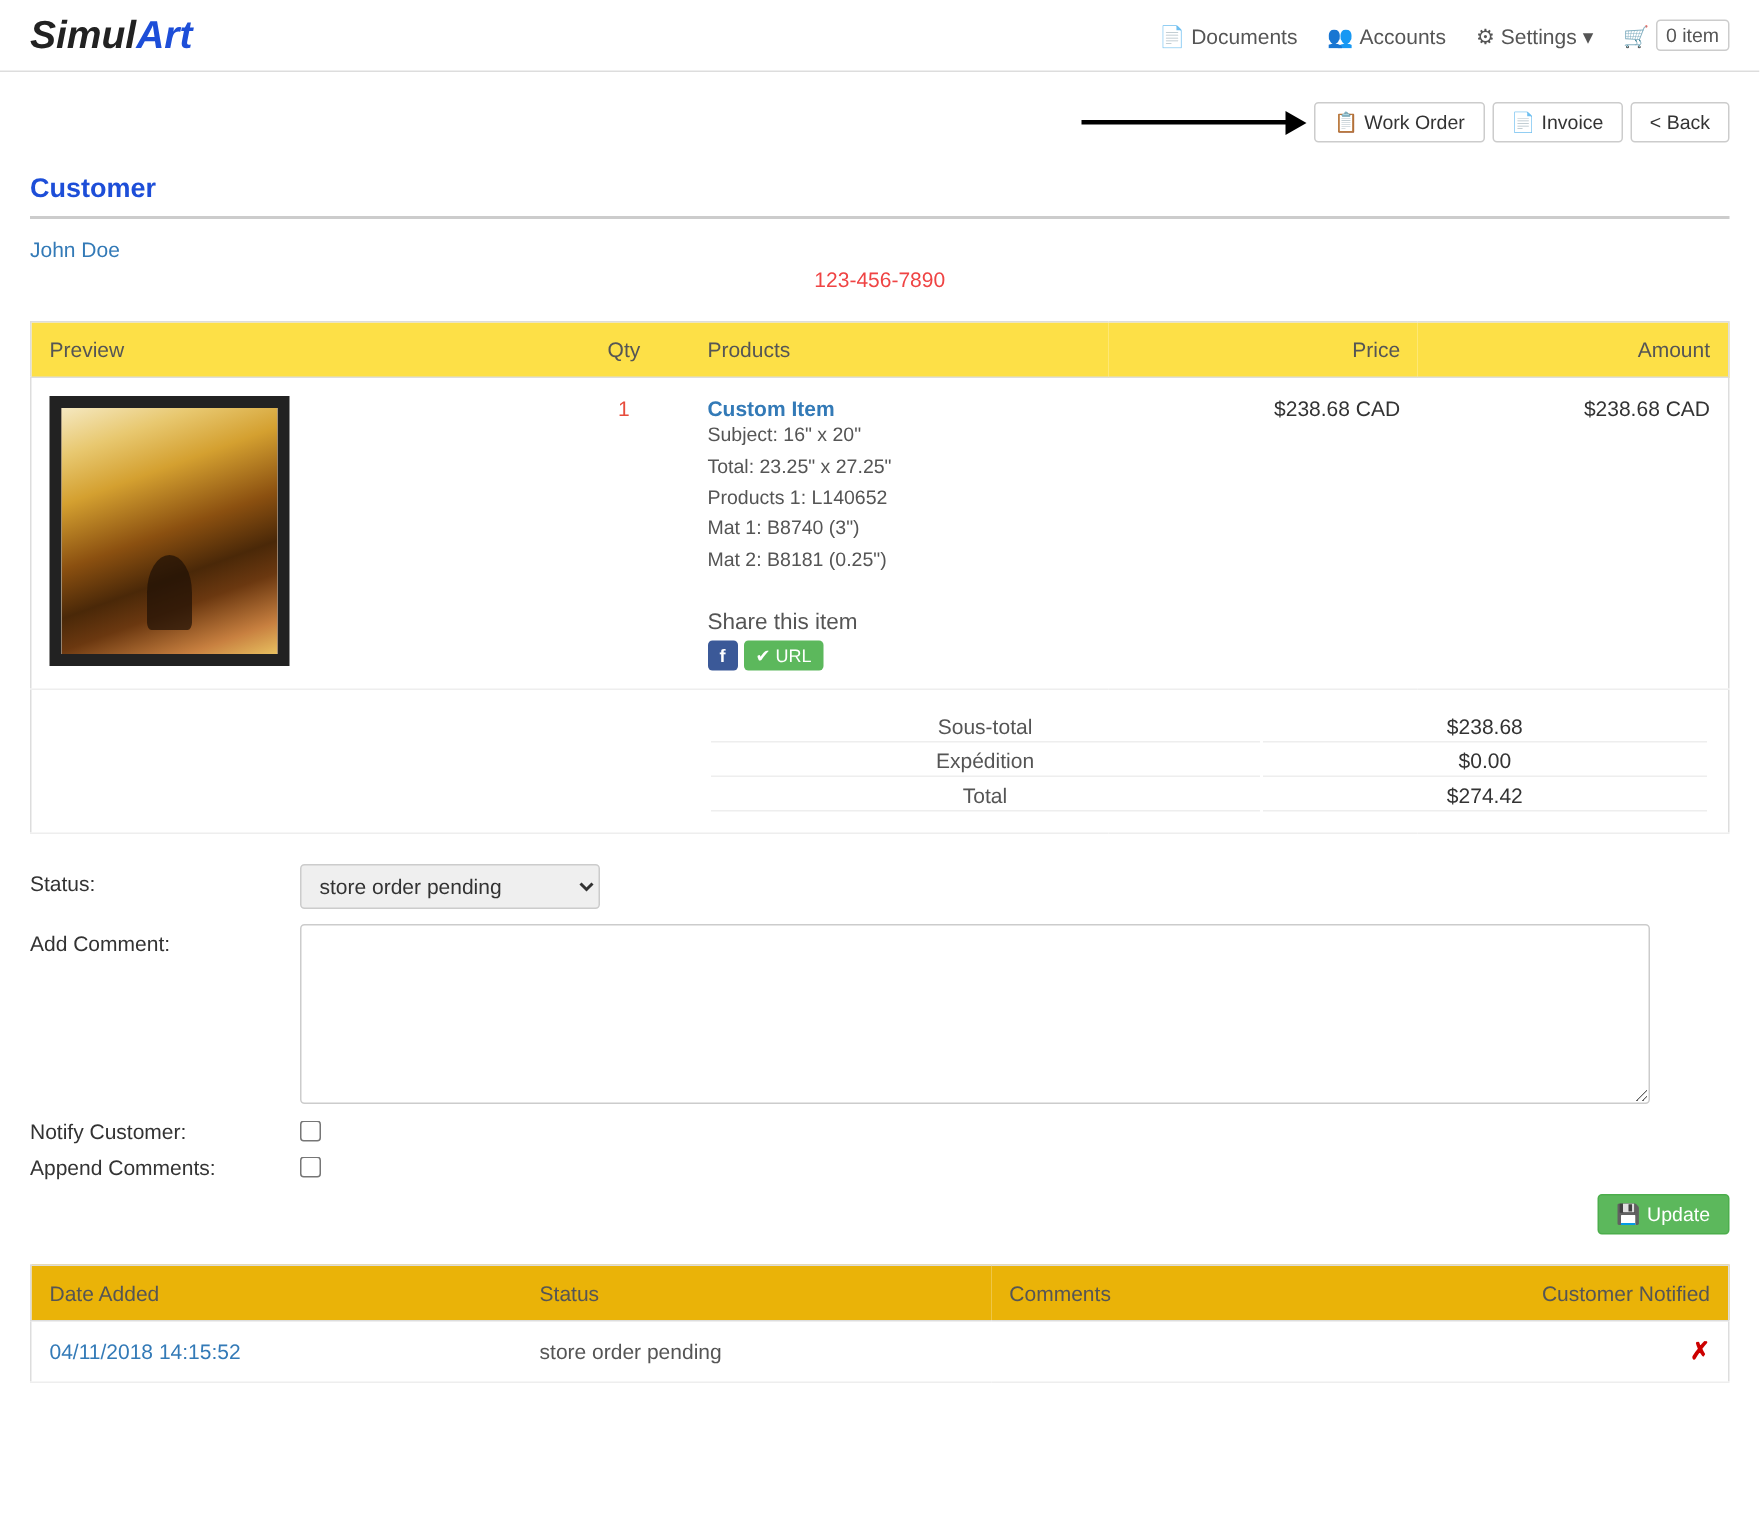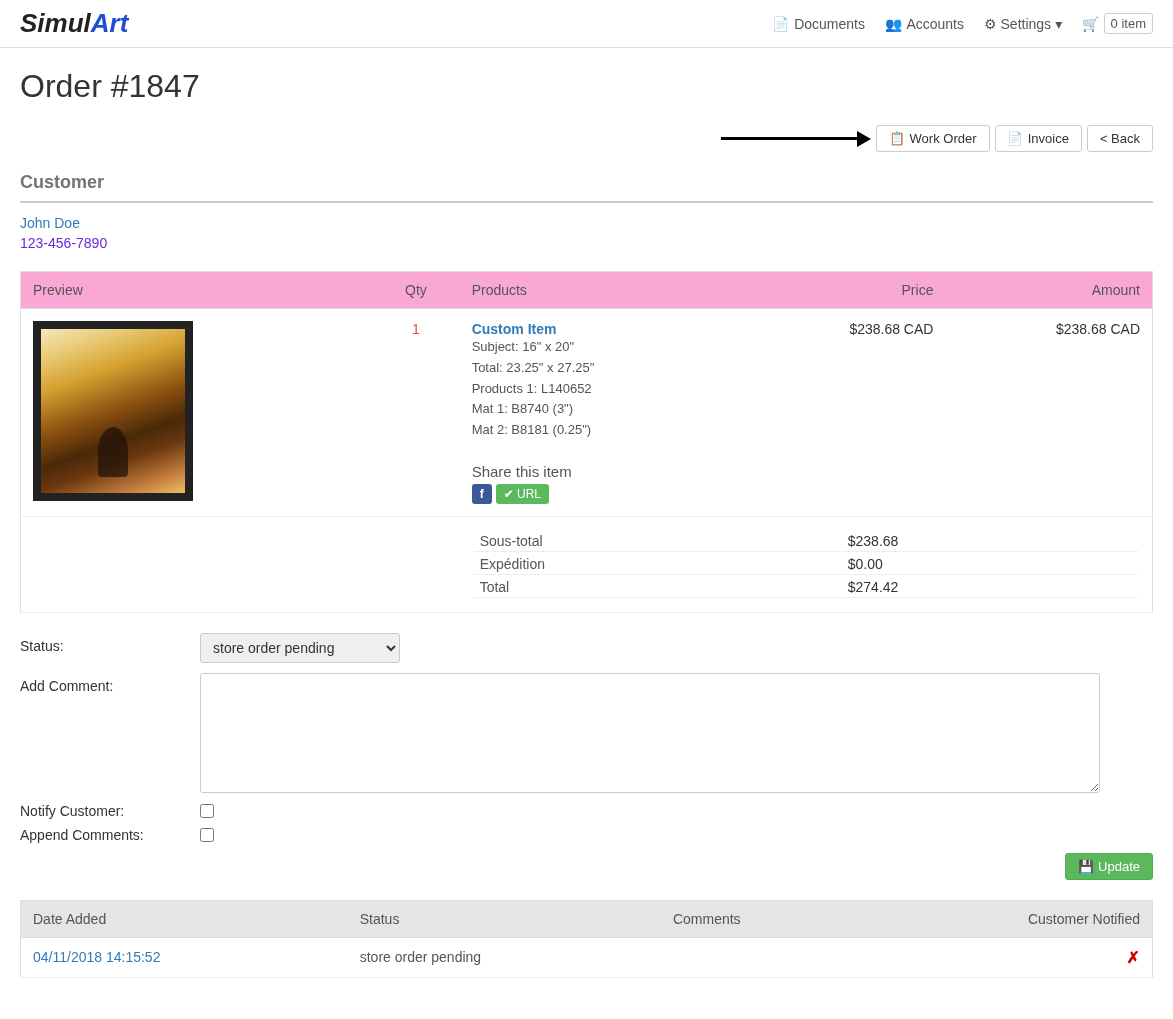--- a/index.html
+++ b/index.html
@@ -105,49 +105,50 @@
     .btn-success {
       background: #5cb85c;
       border-color: #4cae4c;
       color: #fff;
     }
 
     
     .section-header {
       font-size: 18px;
       font-weight: bold;
-      color: #737373;
+      color: #1d4ed8;
       padding-bottom: 8px;
       border-bottom: 2px solid #ccc;
       margin-bottom: 12px;
     }
     .customer-name {
       color: #337ab7;
       font-size: 14px;
       margin-bottom: 4px;
     }
     .customer-phone {
-      color: #6d28d9;
+      color: #ef4444;
       font-size: 14px;
       margin-bottom: 4px;
+      text-align: center;
     }
     .customer-email {
       color: #337ab7;
       font-size: 14px;
     }
 
     
     .order-table {
       width: 100%;
       border-collapse: collapse;
       border: 1px solid #ddd;
       margin-top: 20px;
     }
     .order-table th {
-      background: #f9a8d4;
+      background: #fde047;
       padding: 10px 12px;
       text-align: left;
       font-weight: normal;
       color: #555;
       border-bottom: 1px solid #ddd;
       font-size: 14px;
     }
     .order-table th.right { text-align: right; }
     .order-table td {
       padding: 12px;
@@ -232,21 +233,21 @@
       padding: 3px 8px;
       border-radius: 3px;
       font-size: 12px;
       cursor: pointer;
       display: flex;
       align-items: center;
       gap: 3px;
     }
     .qty-number { color: #e74c3c; font-size: 14px; }
     .totals-table {
-      text-align: left;
+      text-align: center;
     }
     .totals-table tr td {
       padding: 2px 6px;
       font-size: 14px;
       color: #333;
     }
     .totals-table tr td:first-child { color: #555; }
 
     
     .form-section {
@@ -302,21 +303,21 @@
     }
 
     
     .history-table {
       width: 100%;
       border-collapse: collapse;
       border: 1px solid #ddd;
       margin-top: 20px;
     }
     .history-table th {
-      background: #e5e5e5;
+      background: #eab308;
       padding: 10px 12px;
       text-align: left;
       font-weight: normal;
       color: #555;
       border-bottom: 1px solid #ddd;
       font-size: 14px;
     }
     .history-table th:last-child { text-align: right; }
     .history-table td {
       padding: 10px 12px;
@@ -350,21 +351,20 @@
     </a>
     <a class="nav-link">
       <span class="nav-icon">🛒</span>
       <span class="cart-badge">0 item</span>
     </a>
   </div>
 </nav>
 
 <div class="main-content">
 
-  <h1 class="page-title">Order #1847</h1>
 
   <div class="action-row">
     <div class="arrow-container">
       <div class="arrow-line"></div>
     </div>
     <button class="btn btn-default">
       <span>📋</span>
       <span>Work Order</span>
     </button>
     <button class="btn btn-default">

